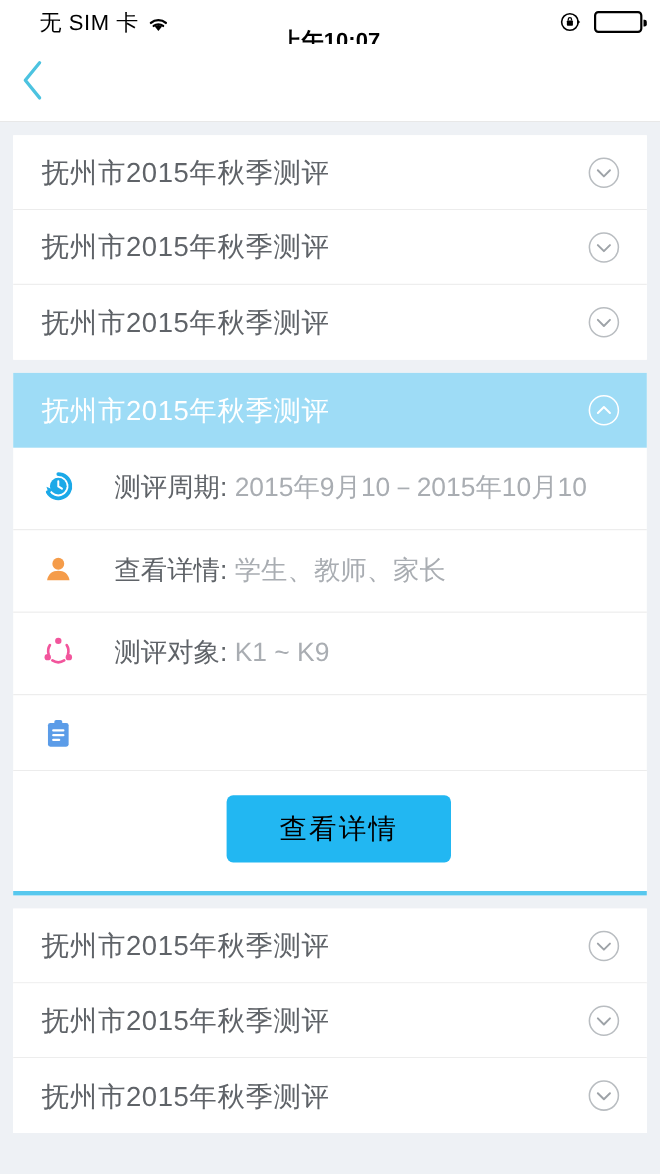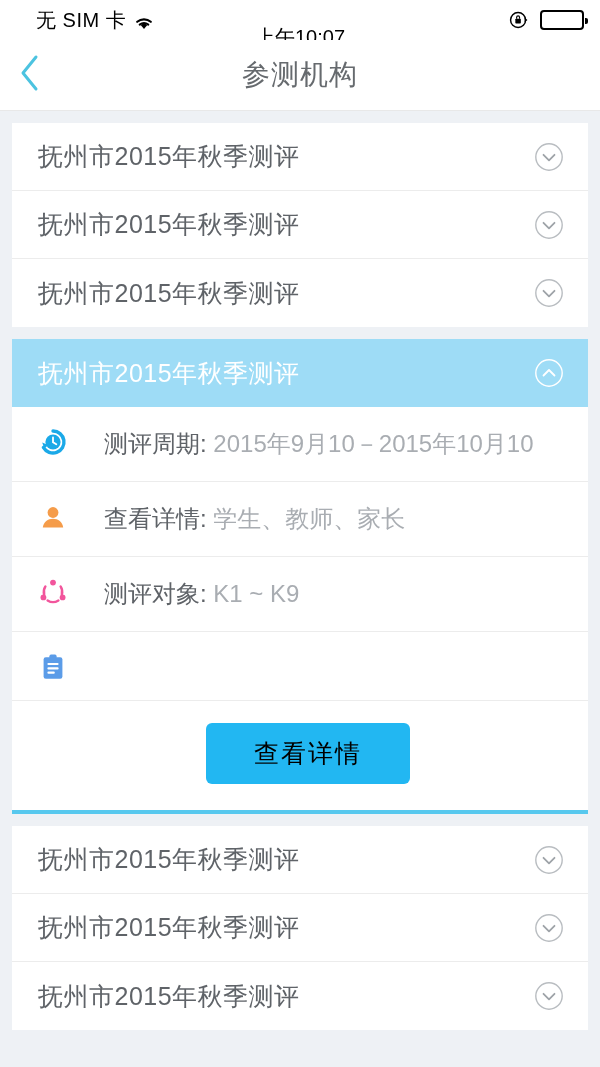--- a/index.html
+++ b/index.html
@@ -35,21 +35,21 @@
     font-weight: 500;
     margin-left: 20px;
   }
   .status-carrier { letter-spacing: 0.5px; font-size: 20px; }
   .wifi-icon { display: inline-block; width: 22px; height: 17px; position: relative; top: 1px; }
   .status-center {
     position: absolute;
     left: 0; right: 0;
     text-align: center;
     font-size: 20px;
-    font-weight: 400;
+    font-weight: 700;
     color: #000;
     pointer-events: none;
     margin-top: 34px;
   }
   .status-right {
     margin-left: auto;
     display: flex;
     align-items: center;
     gap: 10px;
   }
@@ -232,21 +232,20 @@
 </div>
 
 <div class="nav-bar">
   <div class="nav-back">
     <span>
       <svg width="24" height="40" viewBox="0 0 24 40">
         <path d="M18 4 L5 20 L18 36" fill="none" stroke="#4cc3e0" stroke-width="3" stroke-linecap="round" stroke-linejoin="round"></path>
       </svg>
     </span>
   </div>
-  <div class="nav-title">参测机构</div>
 </div>
 
 <div class="list-wrap">
 
   <div class="group">
 
     <div class="row">
       <span class="row-title">抚州市2015年秋季测评</span>
       <span class="chev-circle">
         <svg viewBox="0 0 30 30" width="30" height="30">

